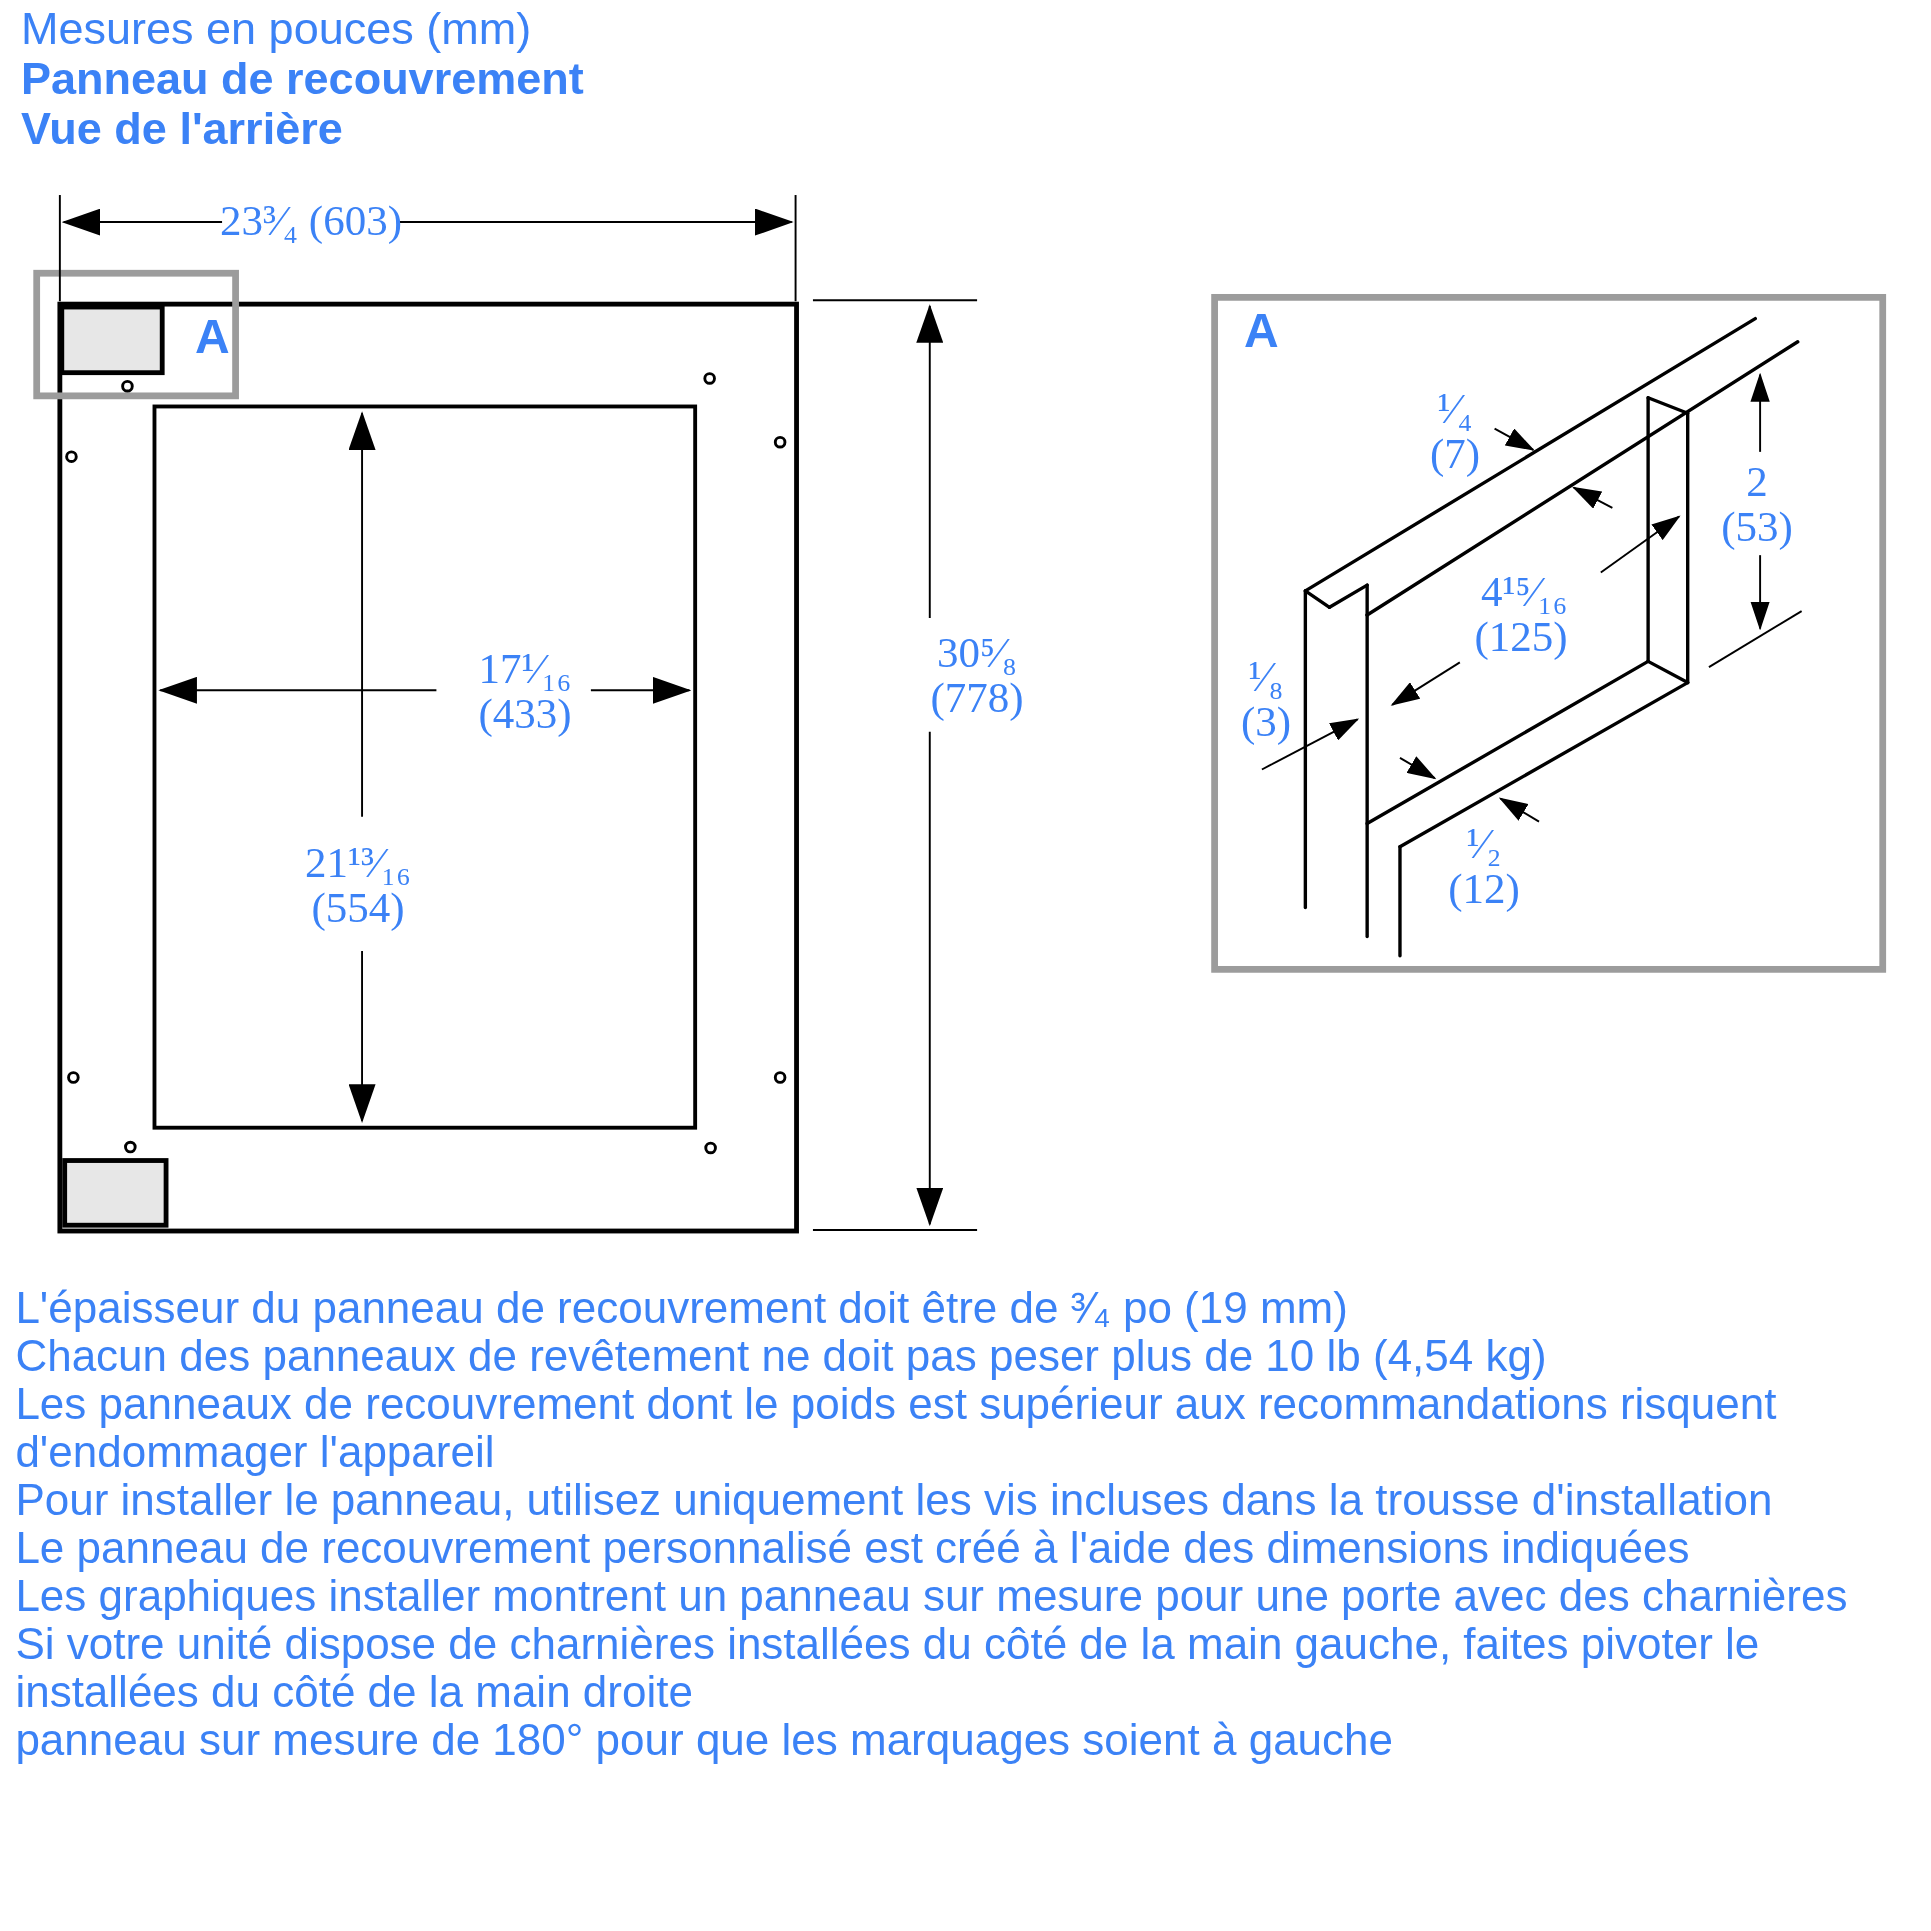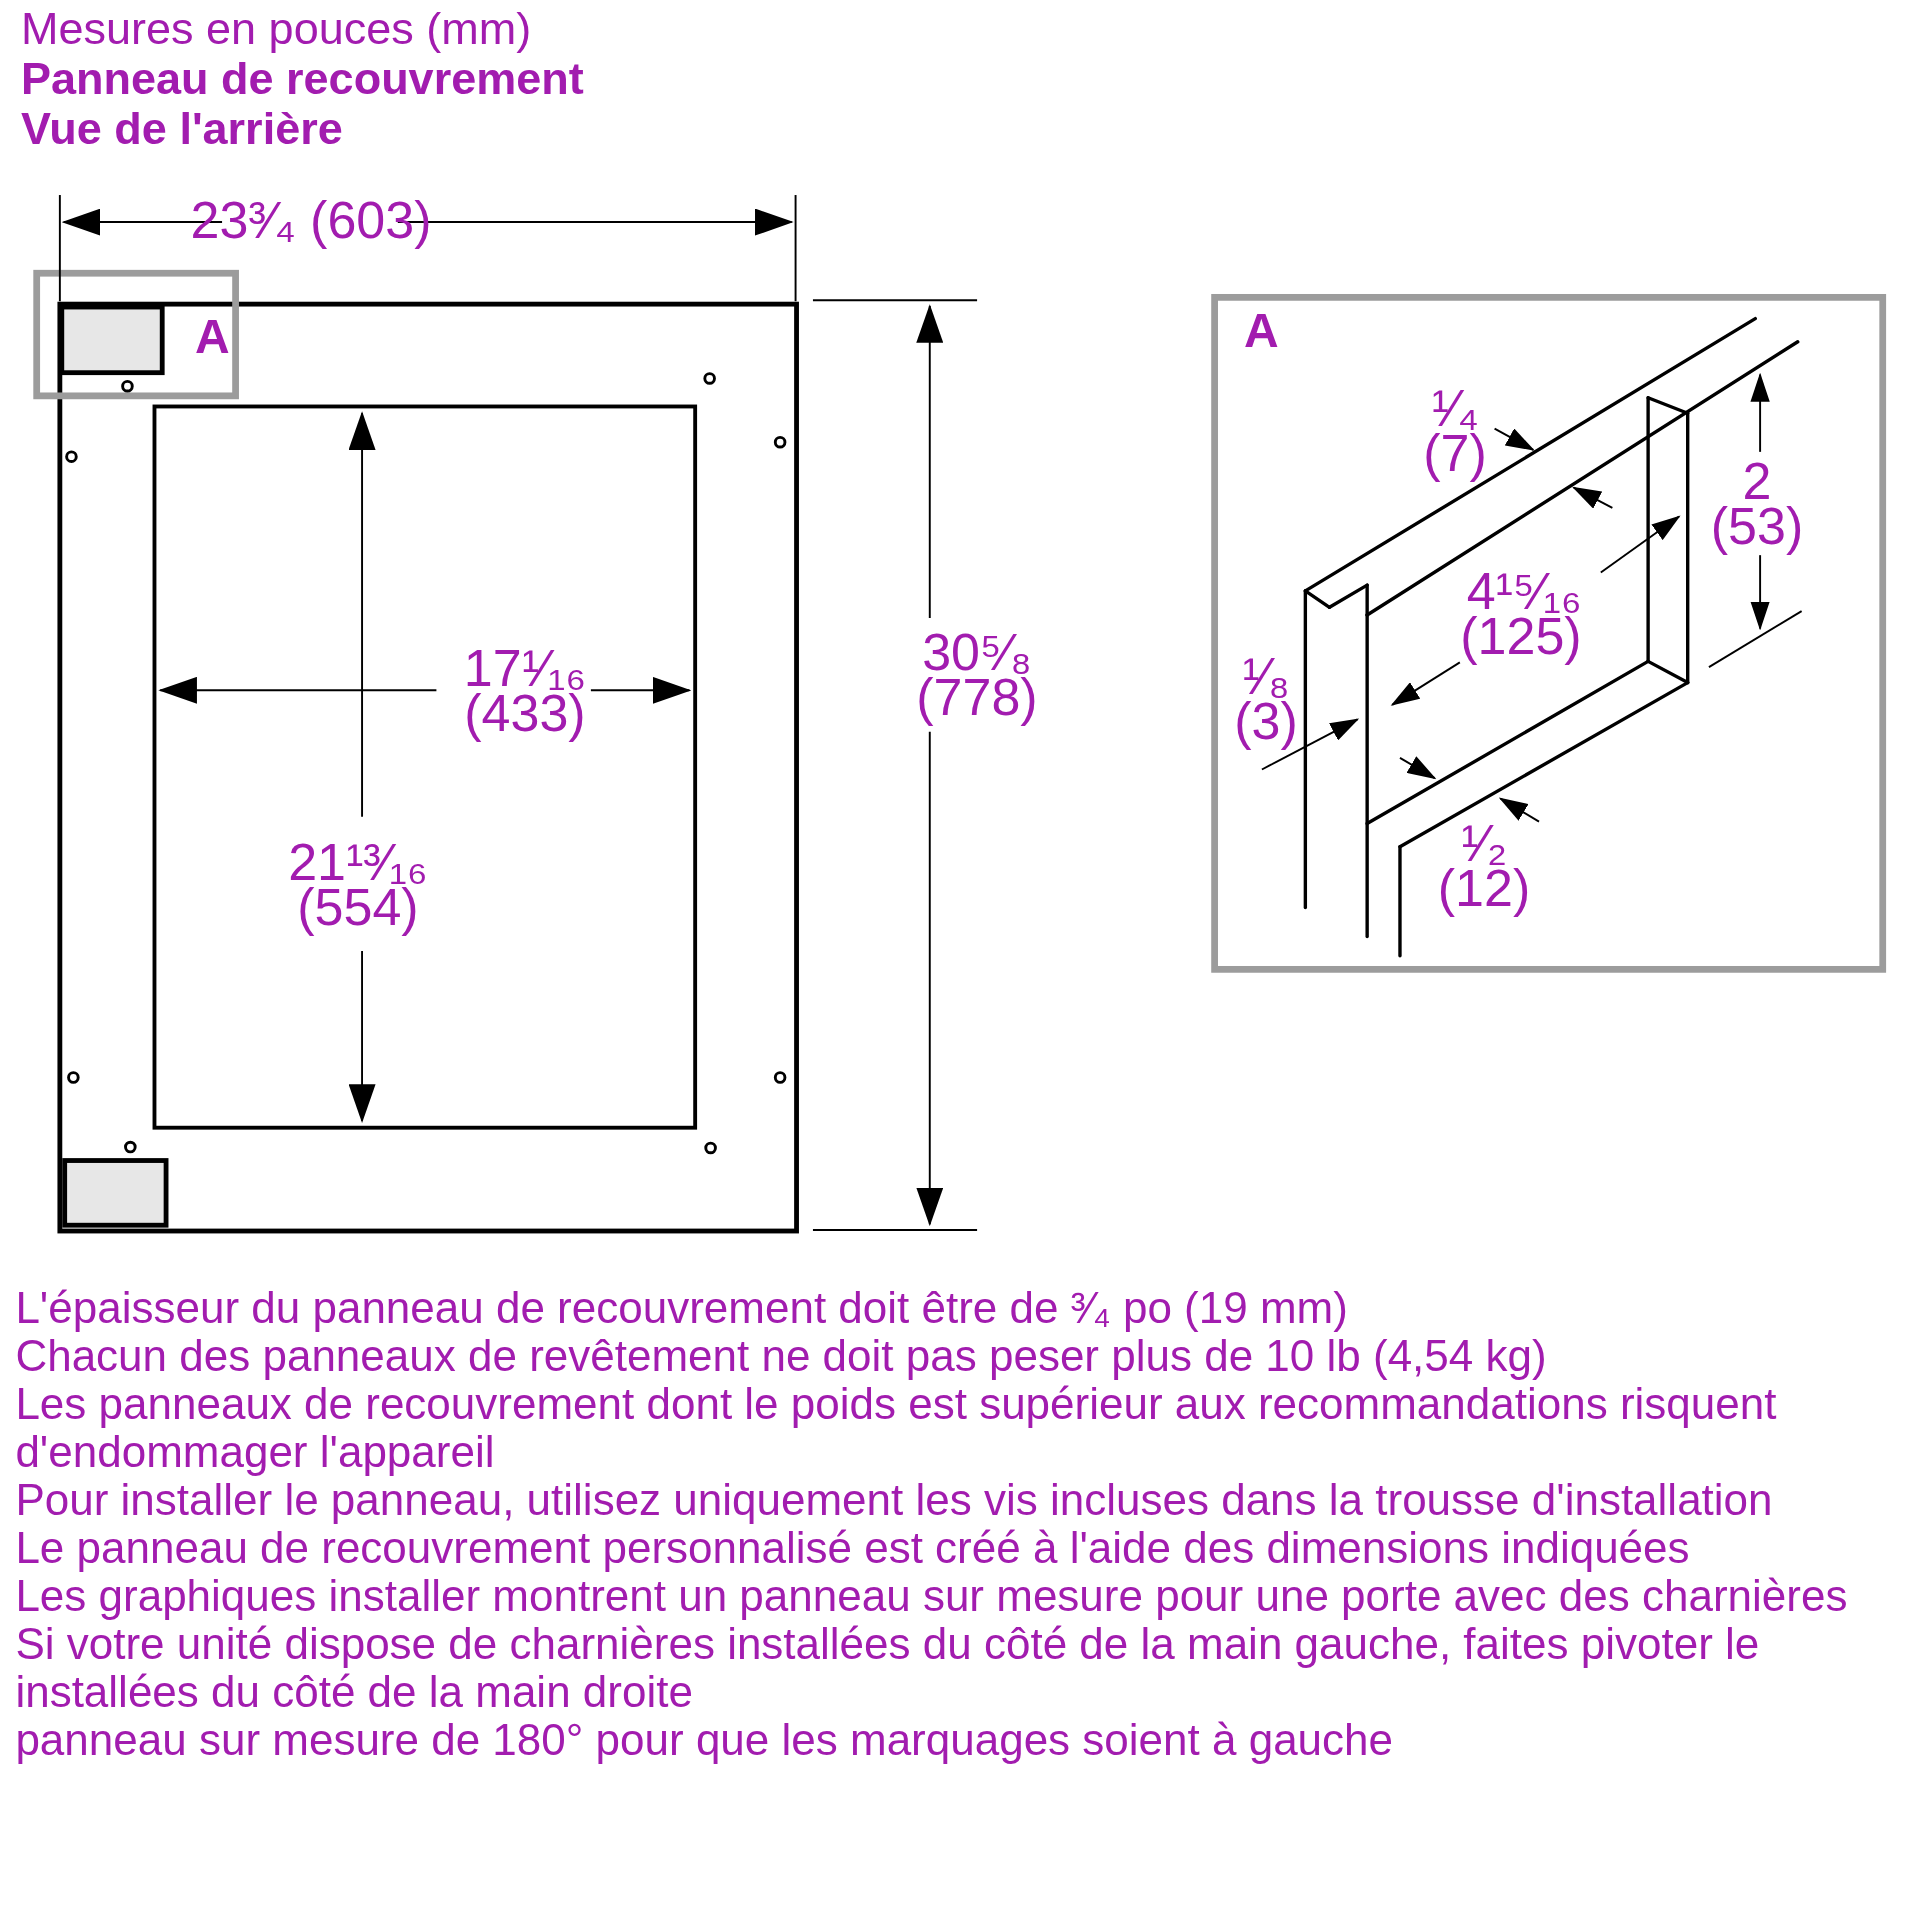--- a/index.html
+++ b/index.html
@@ -1,34 +1,35 @@
 <!DOCTYPE html>
 <html><head>
 <meta charset="utf-8">
 <style>
   html, body { margin: 0; padding: 0; background: #ffffff; }
   .stage {
     position: relative;
     width: 1931px;
     height: 1843px;
     background: #ffffff;
-    color: #a21caf;
+    color: #3b82f6;
     font-family: "Liberation Sans", "DejaVu Sans", sans-serif;
     overflow: hidden;
   }
   .linework { position: absolute; left: 0; top: 0; }
   .hdr { position: absolute; left: 21px; top: 3.9px; font-size: 45px; line-height: 50px; white-space: nowrap; }
   .hdr .b { font-weight: bold; }
   .lbl2 {
     position: absolute;
     transform: translate(-50%, -50%);
     text-align: center;
-    font-size: 52px;
+    font-size: 43px;
     line-height: 45px;
     white-space: nowrap;
+    font-family: Liberation Serif, serif;
   }
   .lbl2 span { display: block; }
   .lblA {
     position: absolute;
     font-weight: bold;
     font-size: 48px;
     line-height: 48px;
     white-space: nowrap;
   }
   .notes {

